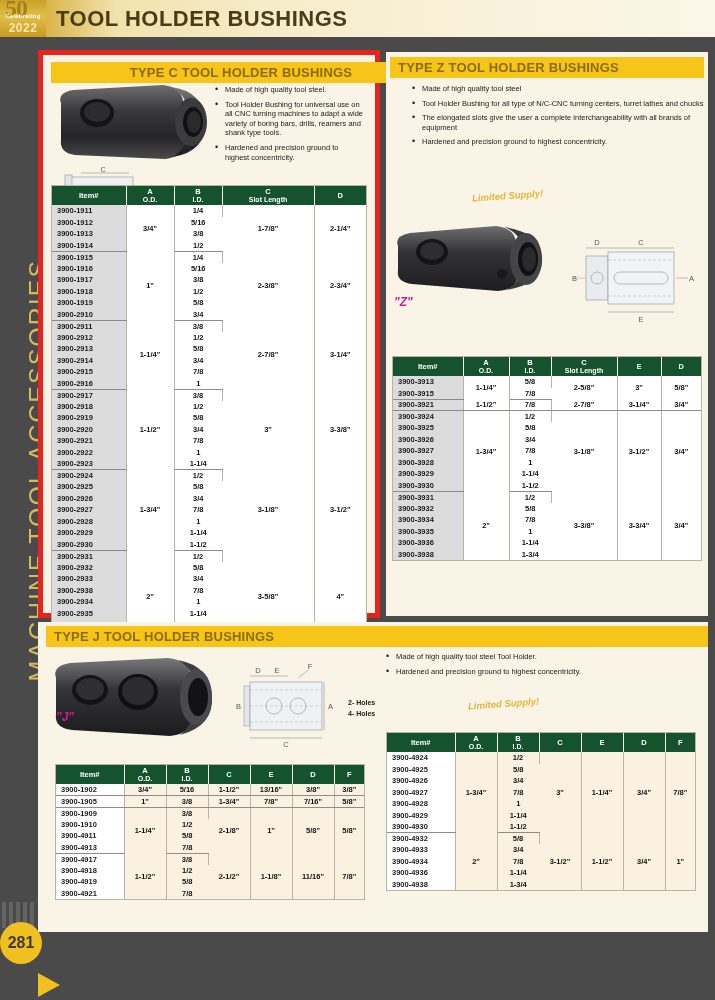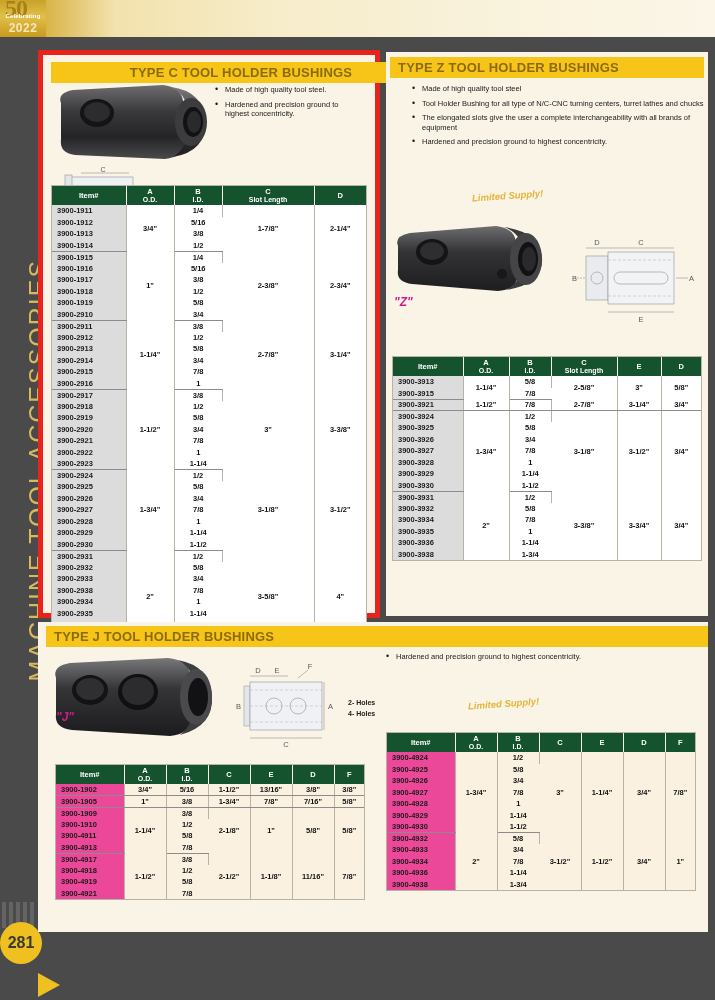--- a/index.html
+++ b/index.html
@@ -129,21 +129,21 @@
   }
   table.spec tbody td:last-child { border-right: none; }
   table.spec tbody td.item {
     background: #dcdcdc; text-align: left; padding-left: 5px;
     font-weight: bold; color: #1b1b1b;
   }
   table.spec tbody tr.grp-end td { border-bottom: 1px solid #8c8c8c; }
   .tbl-wrap { background: #fff; border: 1px solid #b9b3a4; }
   .tbl-wrap.tan tbody td { background: #faf1e0; }
   .tbl-wrap.tan { background: #faf1e0; }
-  .tbl-wrap.tan tbody td.item { background: #ec4899; }
+  .tbl-wrap.tan tbody td.item { background: #ffffff; }
 
   
   .limited {
     position: absolute; color: #e3b53a; font-size: 9.5px;
     font-style: italic; font-weight: bold;
     transform: rotate(-4deg); font-family: "Liberation Sans", sans-serif;
   }
   .lbl-letter {
     position: absolute; color: #d01b8a; font-size: 12px;
     font-weight: bold; font-style: italic;
@@ -156,20 +156,21 @@
 </style>
 </head>
 <body>
 
 <div class="header">
   <div class="anniv">
     <div class="fifty">50</div>
     <div class="celeb">Celebrating</div>
     <div class="year">2022</div>
   </div>
+  <h1>TOOL HOLDER BUSHINGS</h1>
 </div>
 
 <div class="sidebar">
   <div class="sidebar-text">MACHINE TOOL ACCESSORIES</div>
   <div class="gear-deco"></div>
   <div class="page-badge">281</div>
 </div>
 <div class="bottom-strip">
   <div class="tri"></div>
 </div>
@@ -211,20 +212,21 @@
       <line x1="84" y1="25" x2="98" y2="25" stroke="#8a9096" stroke-width=".6" stroke-dasharray="2,1"></line>
       <text x="52" y="5" font-size="7" fill="#55595e" text-anchor="middle" font-family="Liberation Sans">C</text>
       <text x="48" y="50" font-size="7" fill="#55595e" text-anchor="middle" font-family="Liberation Sans">D</text>
       <text x="2" y="28" font-size="7" fill="#55595e" font-family="Liberation Sans">B</text>
       <text x="100" y="28" font-size="7" fill="#55595e" font-family="Liberation Sans">A</text>
     </svg>
     <div class="lbl-letter" style="left:118px;top:128px;">"C"</div>
 
     <ul class="bul" style="position:absolute;left:172px;top:30px;width:148px;">
       <li>Made of high quality tool steel.</li>
+      <li>Tool Holder Bushing for universal use on all CNC turning machines to adapt a wide variety of boring bars, drills, reamers and shank type tools.</li>
       <li>Hardened and precision ground to highest concentricity.</li>
     </ul>
 
     <div class="tbl-wrap" style="position:absolute;left:8px;top:130px;width:316px;">
       <table class="spec">
         <thead>
             <tr>
           <th style="width:74px;">Item#</th>
           <th style="width:48px;">
             <span>A</span><span class="sub">O.D.</span></th>
@@ -604,20 +606,21 @@
     <text x="0" y="51" font-size="7.5" fill="#55595e" font-family="Liberation Sans">B</text>
     <text x="92" y="51" font-size="7.5" fill="#55595e" font-family="Liberation Sans">A</text>
     <text x="50" y="89" font-size="7.5" fill="#55595e" text-anchor="middle" font-family="Liberation Sans">C</text>
   </svg>
   <div class="holes-note" style="left:310px;top:76px;">
     <div>2- Holes</div>
     <div>4- Holes</div>
   </div>
 
   <ul class="bul" style="position:absolute;left:348px;top:30px;width:312px;">
+    <li>Made of high quality tool steel Tool Holder.</li>
     <li>Hardened and precision ground to highest concentricity.</li>
   </ul>
 
   <div class="limited" style="left:430px;top:76px;">Limited Supply!</div>
 
   <div class="tbl-wrap tan" style="position:absolute;left:17px;top:142px;width:310px;">
     <table class="spec">
       <thead>
           <tr>
         <th style="width:68px;">Item#</th>

